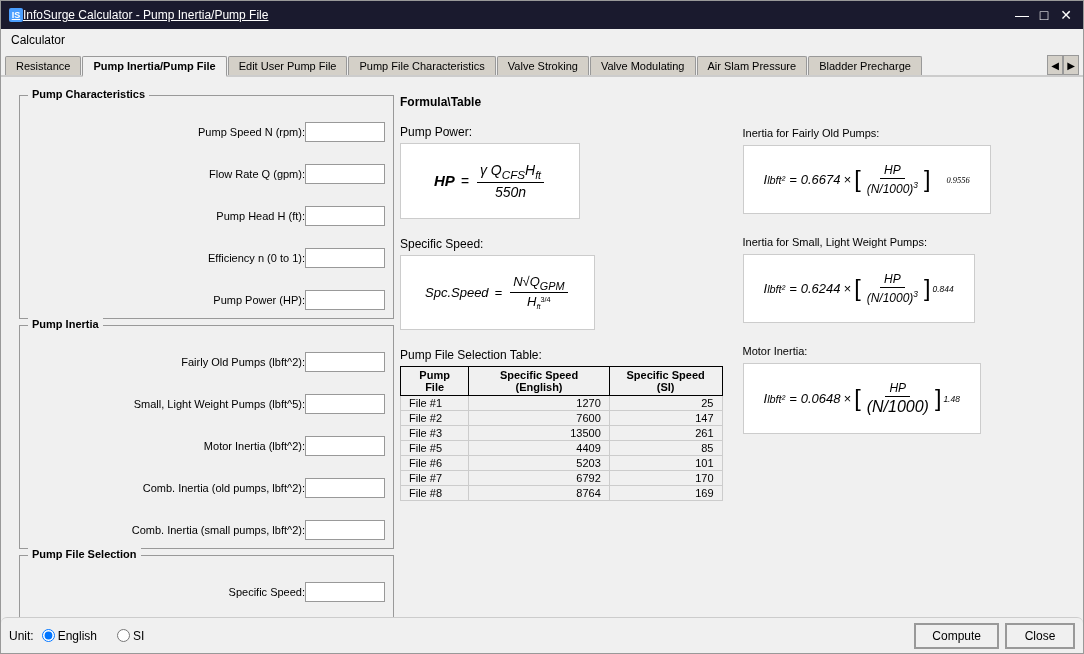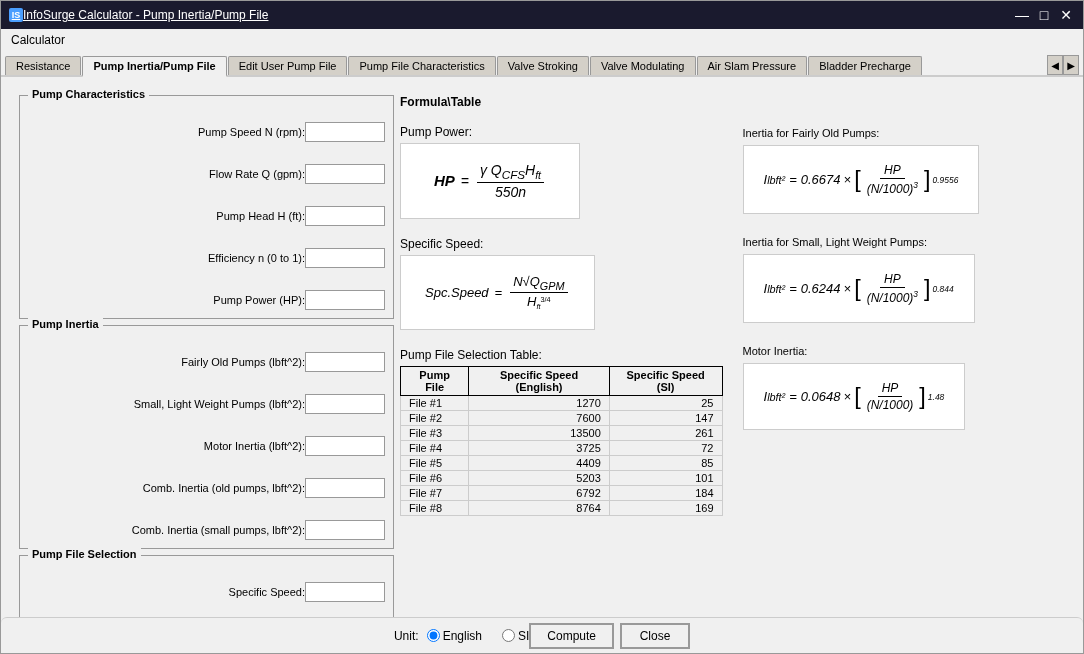--- a/index.html
+++ b/index.html
@@ -230,21 +230,21 @@
     }
     .pump-table td:first-child {
       text-align: left;
     }
 
     .status-bar {
       background: #f0f0f0;
       padding: 4px 8px;
       display: flex;
       align-items: center;
-      justify-content: center;
+      justify-content: space-between;
       border-top: 1px solid #ccc;
       height: 36px;
       flex-shrink: 0;
       border-radius: 6px;
     }
 
     .unit-section {
       display: flex;
       align-items: center;
       gap: 8px;
@@ -384,21 +384,21 @@
       </div>
 
       <div class="group-box">
         <span class="group-box-title">Pump Inertia</span>
         <div style="margin-top:8px;">
           <div class="form-row">
             <span class="form-label">Fairly Old Pumps (lbft^2):</span>
             <input class="form-input" type="text" style="">
           </div>
           <div class="form-row">
-            <span class="form-label">Small, Light Weight Pumps (lbft^2):</span>
+            <span class="form-label">Small, Light Weight Pumps (lbft^5):</span>
             <input class="form-input" type="text" style="">
           </div>
           <div class="form-row">
             <span class="form-label">Motor Inertia (lbft^2):</span>
             <input class="form-input" type="text" style="">
           </div>
           <div class="form-row">
             <span class="form-label">Comb. Inertia (old pumps, lbft^2):</span>
             <input class="form-input" type="text" style="">
           </div>
@@ -483,38 +483,33 @@
       <td>File #2</td>
       <td>7600</td>
       <td>147</td>
     </tr>
                   <tr>
       <td>File #3</td>
       <td>13500</td>
       <td>261</td>
     </tr>
                   <tr>
-      <td>File #4</td>
-      <td>3725</td>
-      <td>72</td>
-    </tr>
-                  <tr>
       <td>File #5</td>
       <td>4409</td>
       <td>85</td>
     </tr>
                   <tr>
       <td>File #6</td>
       <td>5203</td>
       <td>101</td>
     </tr>
                   <tr>
       <td>File #7</td>
       <td>6792</td>
-      <td>184</td>
+      <td>170</td>
     </tr>
                   <tr>
       <td>File #8</td>
       <td>8764</td>
       <td>169</td>
     </tr>
                 </tbody>
             </table>
           </div>
         </div>
@@ -529,21 +524,21 @@
                   <sub style="font-style:italic;">lbft²</sub>
                 <span style="margin:0 4px;">=</span>
                 <span>0.6674</span>
                 <span style="margin:0 3px;">×</span>
                 <span class="math-bracket" style="font-size:1.8em;">[</span>
                 <div class="math-frac" style="margin:0 2px;">
                   <div class="num" style="font-size:12px; padding:1px 4px;"><span style="font-style:italic;">HP</span></div>
                   <div class="den" style="font-size:12px; padding:1px 4px;">(<span style="font-style:italic;">N</span>/1000)<sup style="font-size:0.7em;">3</sup></div>
                 </div>
                 <span class="math-bracket" style="font-size:1.8em;">]</span>
-                <sup style="font-size:0.65em; vertical-align:super; margin-left:2px;">0.9556</sup>
+                <sup style="font-size:0.65em; vertical-align:super; margin-left:16px;font-family:Liberation Serif, serif;">0.9556</sup>
               </div>
             </div>
           </div>
 
           <div>
             <div class="inertia-title">Inertia for Small, Light Weight Pumps:</div>
             <div class="inertia-formula">
               <div class="math-formula" style="font-size:13px; align-items:center;">
                 <span style="font-style:italic;">I</span>
                   <sub style="font-style:italic;">lbft²</sub>
@@ -566,21 +561,21 @@
             <div class="inertia-formula">
               <div class="math-formula" style="font-size:13px; align-items:center;">
                 <span style="font-style:italic;">I</span>
                   <sub style="font-style:italic;">lbft²</sub>
                 <span style="margin:0 4px;">=</span>
                 <span>0.0648</span>
                 <span style="margin:0 3px;">×</span>
                 <span class="math-bracket" style="font-size:1.8em;">[</span>
                 <div class="math-frac" style="margin:0 2px;">
                   <div class="num" style="font-size:12px; padding:1px 4px;"><span style="font-style:italic;">HP</span></div>
-                  <div class="den" style="font-size:12px; padding:1px 4px;">(<span style="font-style:italic;">N</span>/1000)</div>
+                  <div class="den" style="font-size:16px; padding:1px 4px;">(<span style="font-style:italic;">N</span>/1000)</div>
                 </div>
                 <span class="math-bracket" style="font-size:1.8em;">]</span>
                 <sup style="font-size:0.65em; vertical-align:super; margin-left:2px;">1.48</sup>
               </div>
             </div>
           </div>
         </div>
       </div>
     </div>
 

